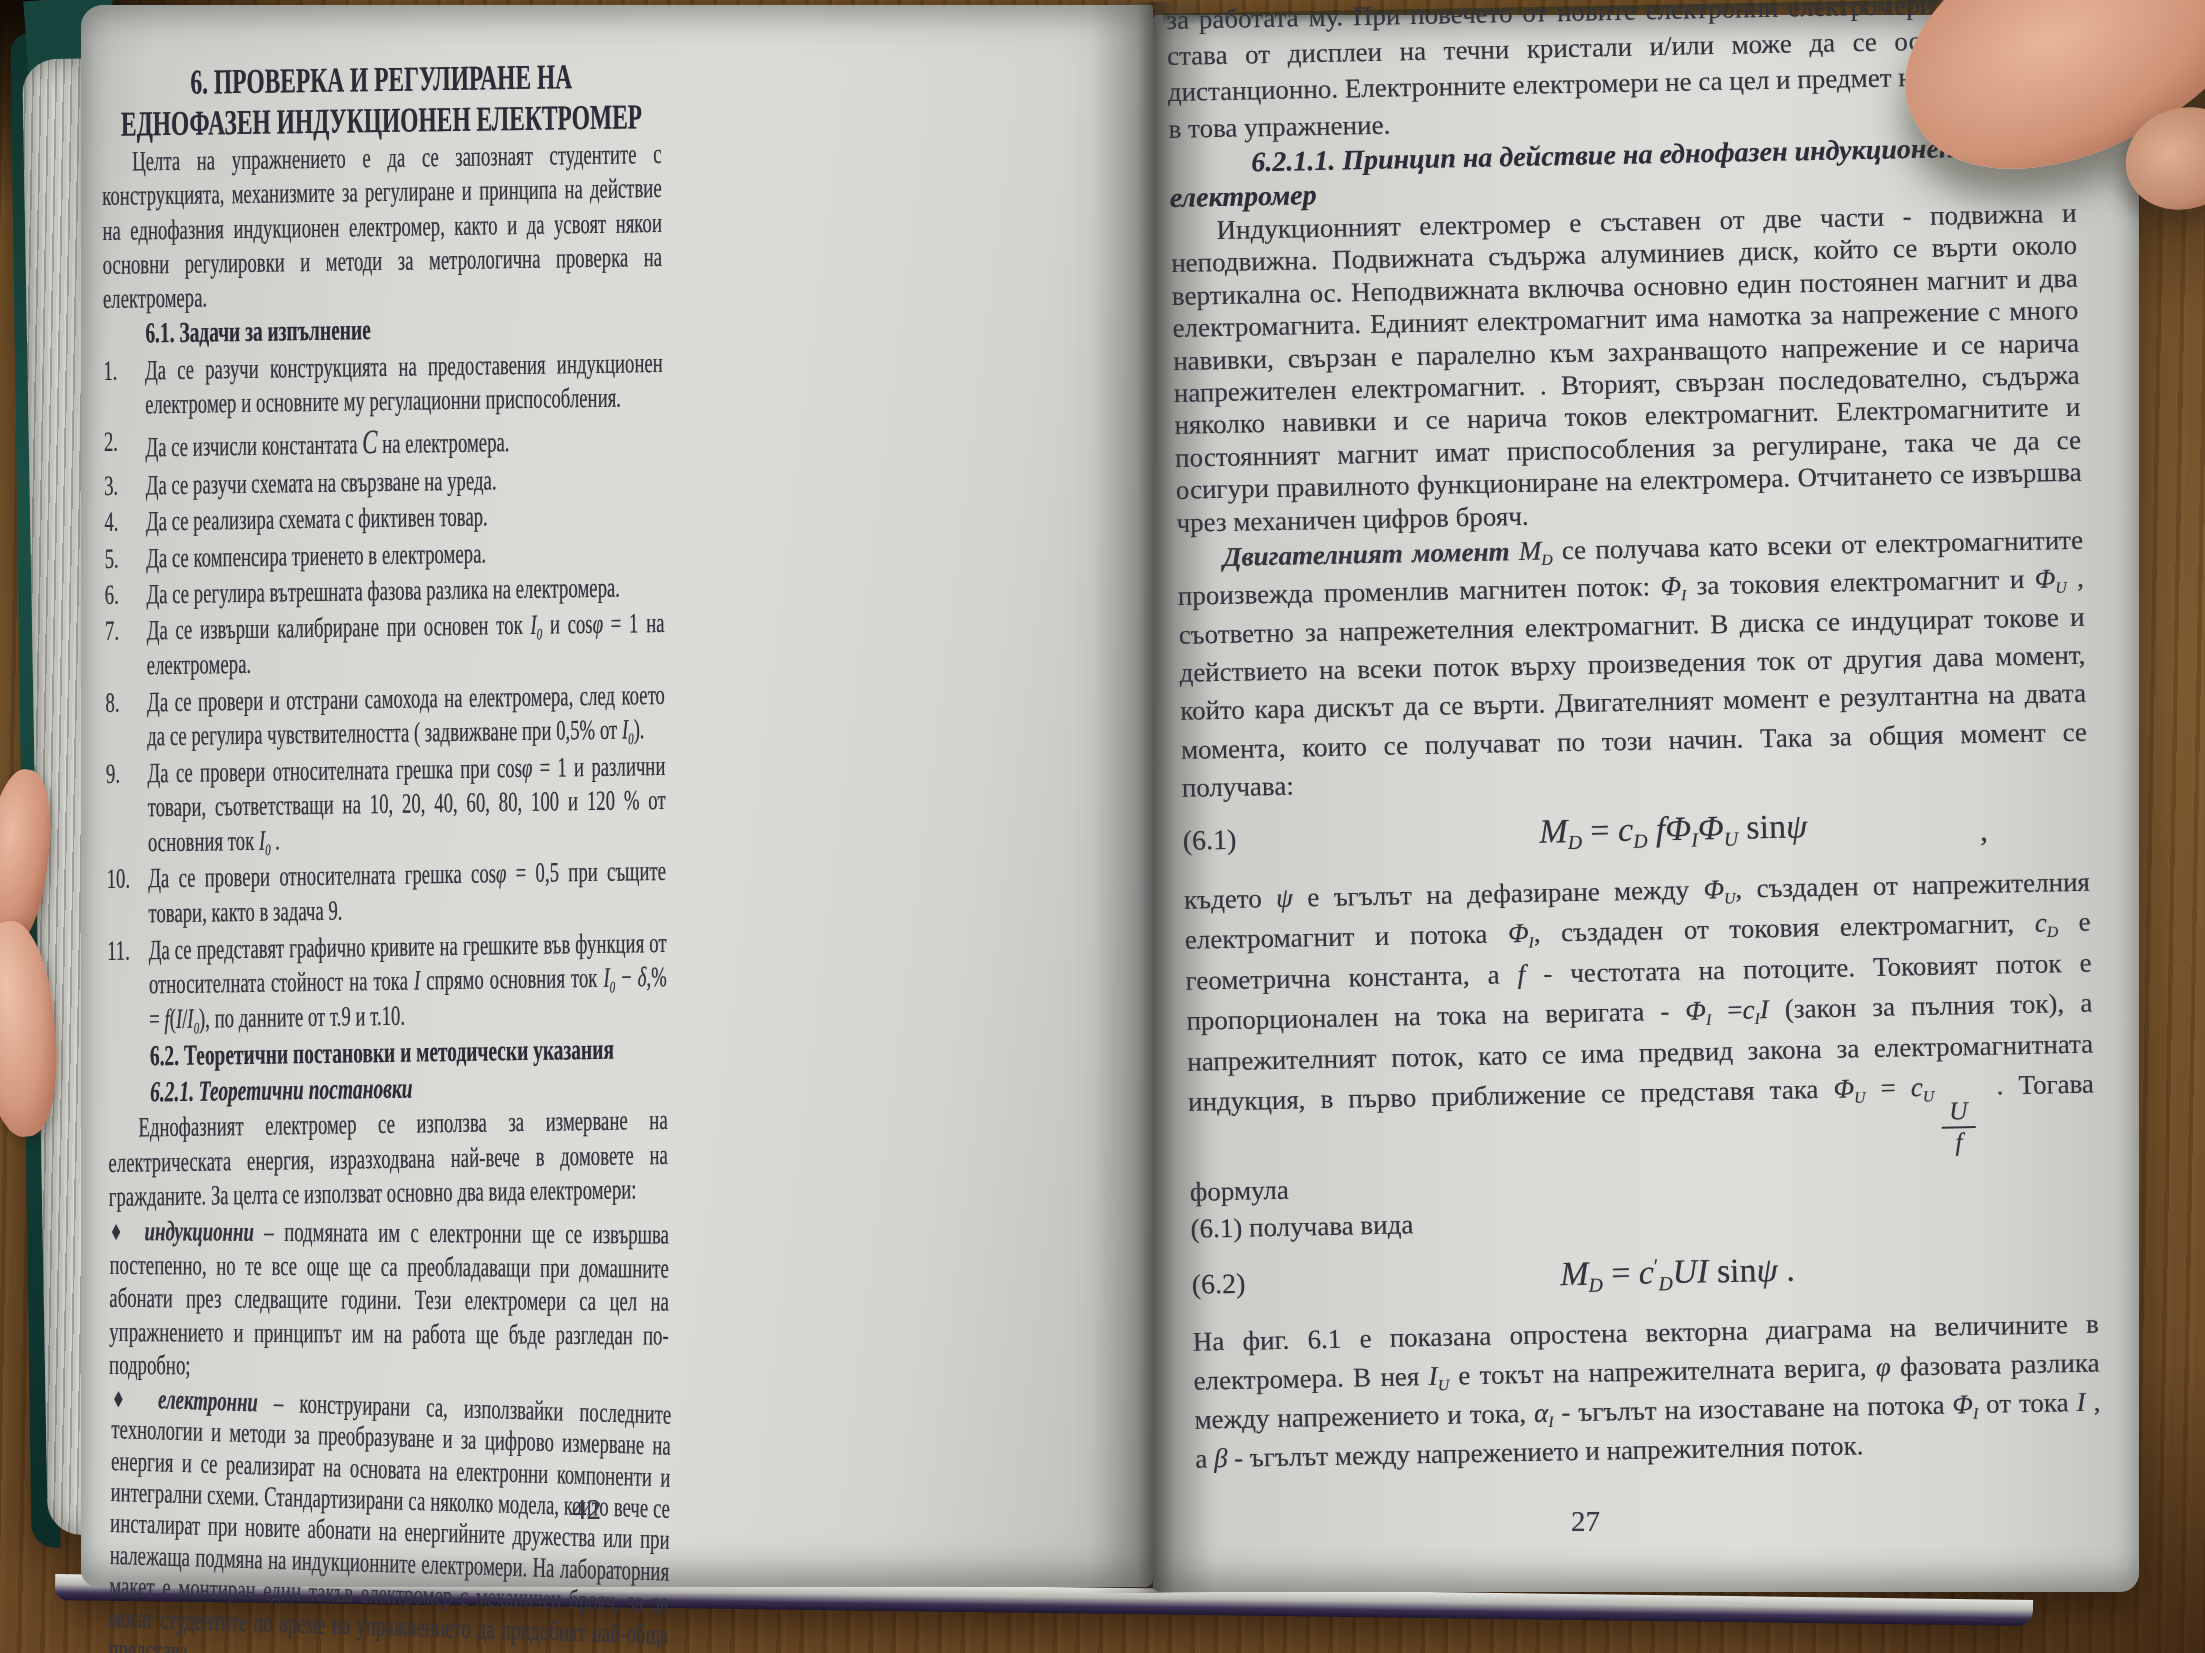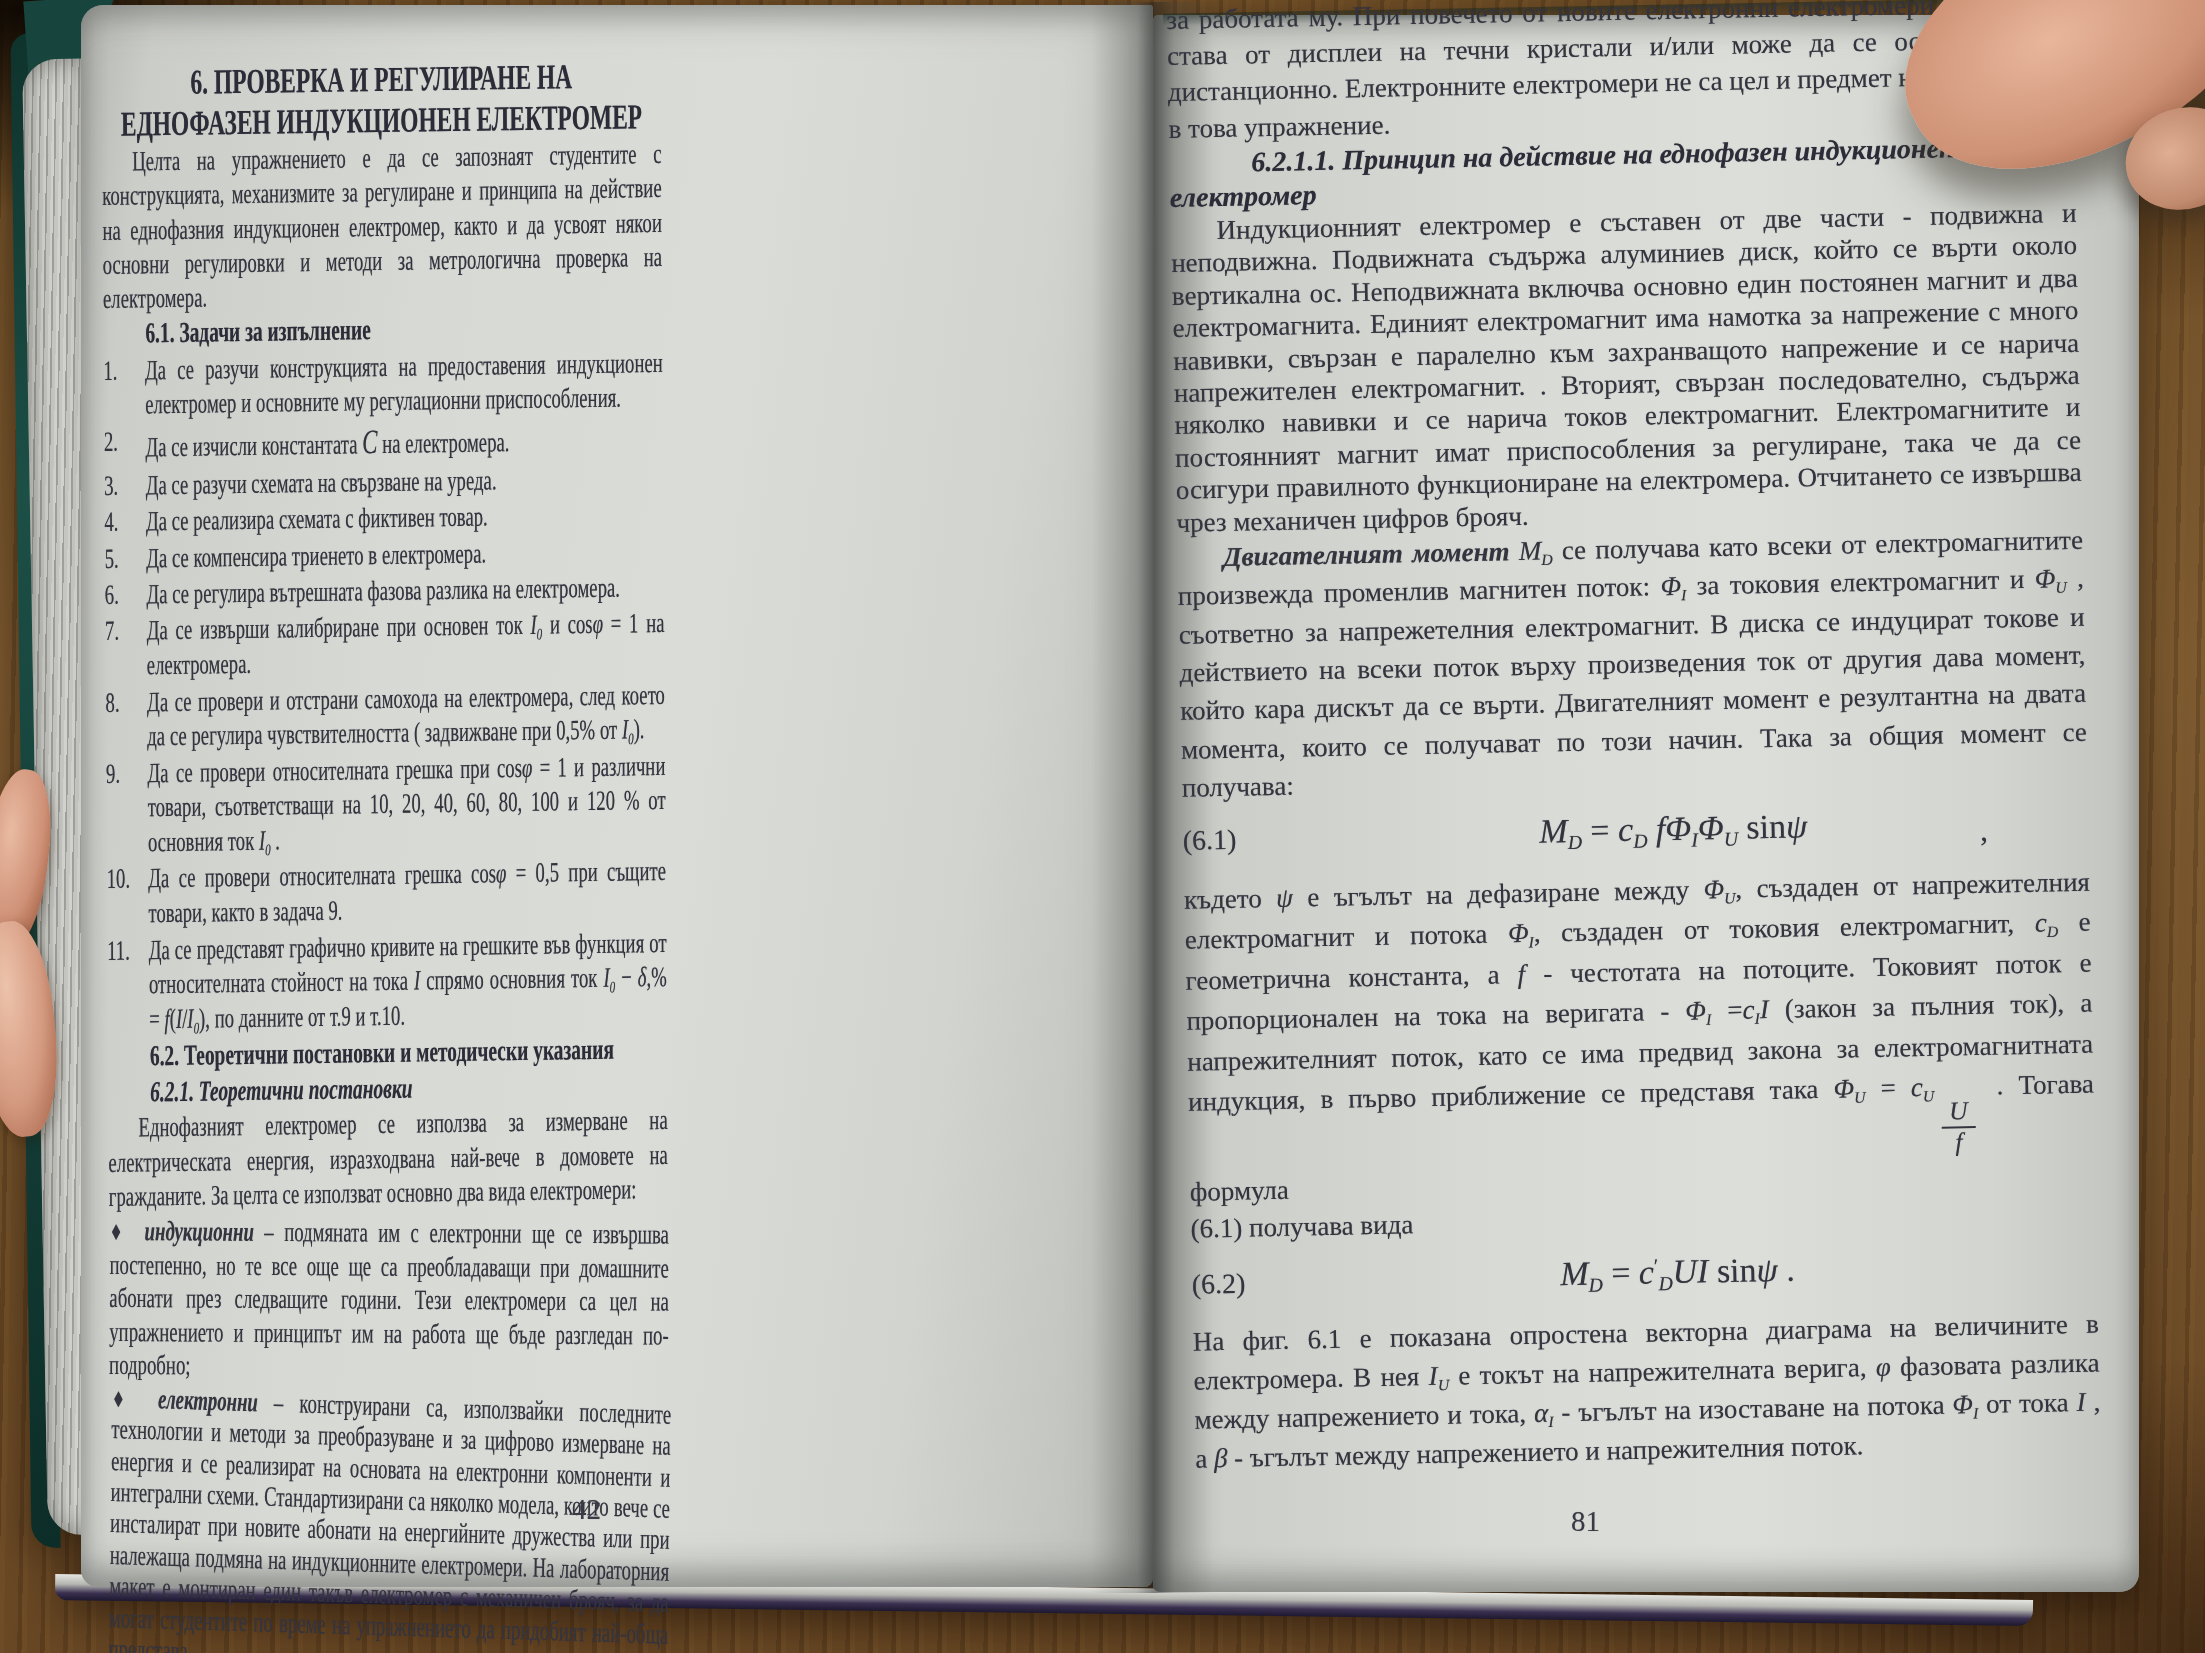--- a/index.html
+++ b/index.html
@@ -196,21 +196,21 @@
           </span><span> . Тогава формула</span></p>
       <p class="rp5">(6.1) получава вида</p>
       <div class="frow frow2">
         <span class="flabel">(6.2)</span>
         <span class="fbody"><span class="var">M</span><sub class="sub">D</sub><span> = </span><span class="var">c</span><sup class="sup">′</sup><sub class="sub">D</sub><span class="var">UI</span><span> sin</span><span class="var">ψ</span><span> .</span></span>
       </div>
       <p class="rp6"><span>На фиг. 6.1 е показана опростена векторна диаграма на величините в електромера. В нея </span><span class="var">I</span><sub class="sub">U</sub><span> е токът на напрежителната верига, </span><span class="var">φ</span><span> фазовата разлика между напрежението и тока, </span><span class="var">α</span><sub class="sub">I</sub><span> - ъгълът на изоставане на потока </span><span class="var">Φ</span><sub class="sub">I</sub><span> от тока </span><span class="var">I</span><span> , а </span><span class="var">β</span><span> - ъгълът между напрежението и напрежителния поток.</span></p>
     </div>
 
     <div class="pnum pnum-left">42</div>
-    <div class="pnum pnum-right">81</div>
+    <div class="pnum pnum-right">27</div>
 
     <div class="gutter"></div>
     <div class="top-gap"></div>
   </div>
 
   <div class="finger finger-left-upper"></div>
   <div class="finger finger-left-lower"></div>
   <div class="finger thumb-top-right"></div>
   <div class="finger knuckle-top-right"></div>
 </div>

